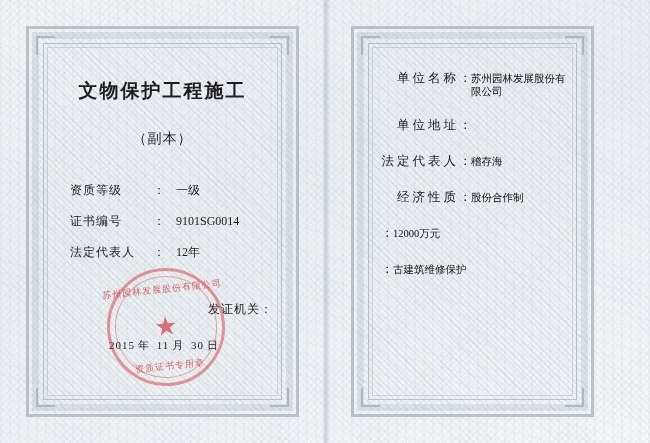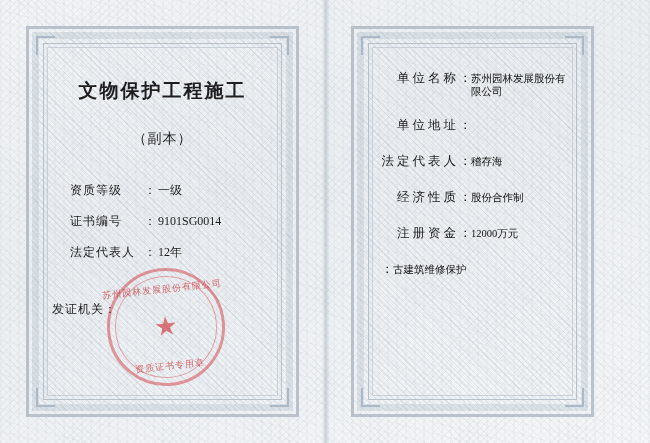--- a/index.html
+++ b/index.html
@@ -140,37 +140,38 @@
   .left-fields {
     margin-top: 34px;
     padding-left: 18px;
   }
   .lf-row {
     display: flex;
     align-items: baseline;
     margin-bottom: 14px;
     font-size: 12px;
     color: #1d1d1f;
+    gap: 9px;
   }
   .lf-label {
     width: 74px;
     letter-spacing: 1px;
     text-align: justify;
     flex: none;
   }
   .lf-colon { width: 8px; flex: none; }
   .lf-value {
     font-size: 12px;
     color: #1a1a1a;
     padding-left: 6px;
   }
 
   .issuer {
     margin-top: 40px;
-    text-align: left;
+    text-align: right;
     font-size: 12px;
     letter-spacing: 1px;
     color: #1d1d1f;
   }
   .date-line {
     margin-top: 20px;
     text-align: center;
     font-size: 11px;
     color: #1d1d1f;
     letter-spacing: 1px;
@@ -291,20 +292,25 @@
         </div>
         <div class="lf-row">
           <span class="lf-label">法定代表人</span>
           <span class="lf-colon">：</span>
           <span class="lf-value">12年</span>
         </div>
       </div>
 
       <div class="issuer">发证机关：</div>
 
+      <div class="date-line">
+        <span class="num">2015</span><span>年</span>
+        <span class="num">11</span><span>月</span>
+        <span class="num">30</span><span>日</span>
+      </div>
     </div>
 
     <div class="seal">
       <div class="seal-inner"></div>
       <div class="seal-text top">苏州园林发展股份有限公司</div>
       <div class="seal-star">★</div>
       <div class="seal-text bottom">资质证书专用章</div>
     </div>
   </div>
 
@@ -332,21 +338,20 @@
         <span class="rf-label">法定代表人</span>
         <span class="rf-colon">：</span>
         <span class="rf-value">稽存海</span>
       </div>
       <div class="rf-row">
         <span class="rf-label">经济性质</span>
         <span class="rf-colon">：</span>
         <span class="rf-value">股份合作制</span>
       </div>
       <div class="rf-row">
-        <span class="rf-label">注册资金</span>
         <span class="rf-colon">：</span>
         <span class="rf-value">12000万元</span>
       </div>
       <div class="rf-row">
         <span class="rf-colon">：</span>
         <span class="rf-value">古建筑维修保护</span>
       </div>
     </div>
   </div>
 

